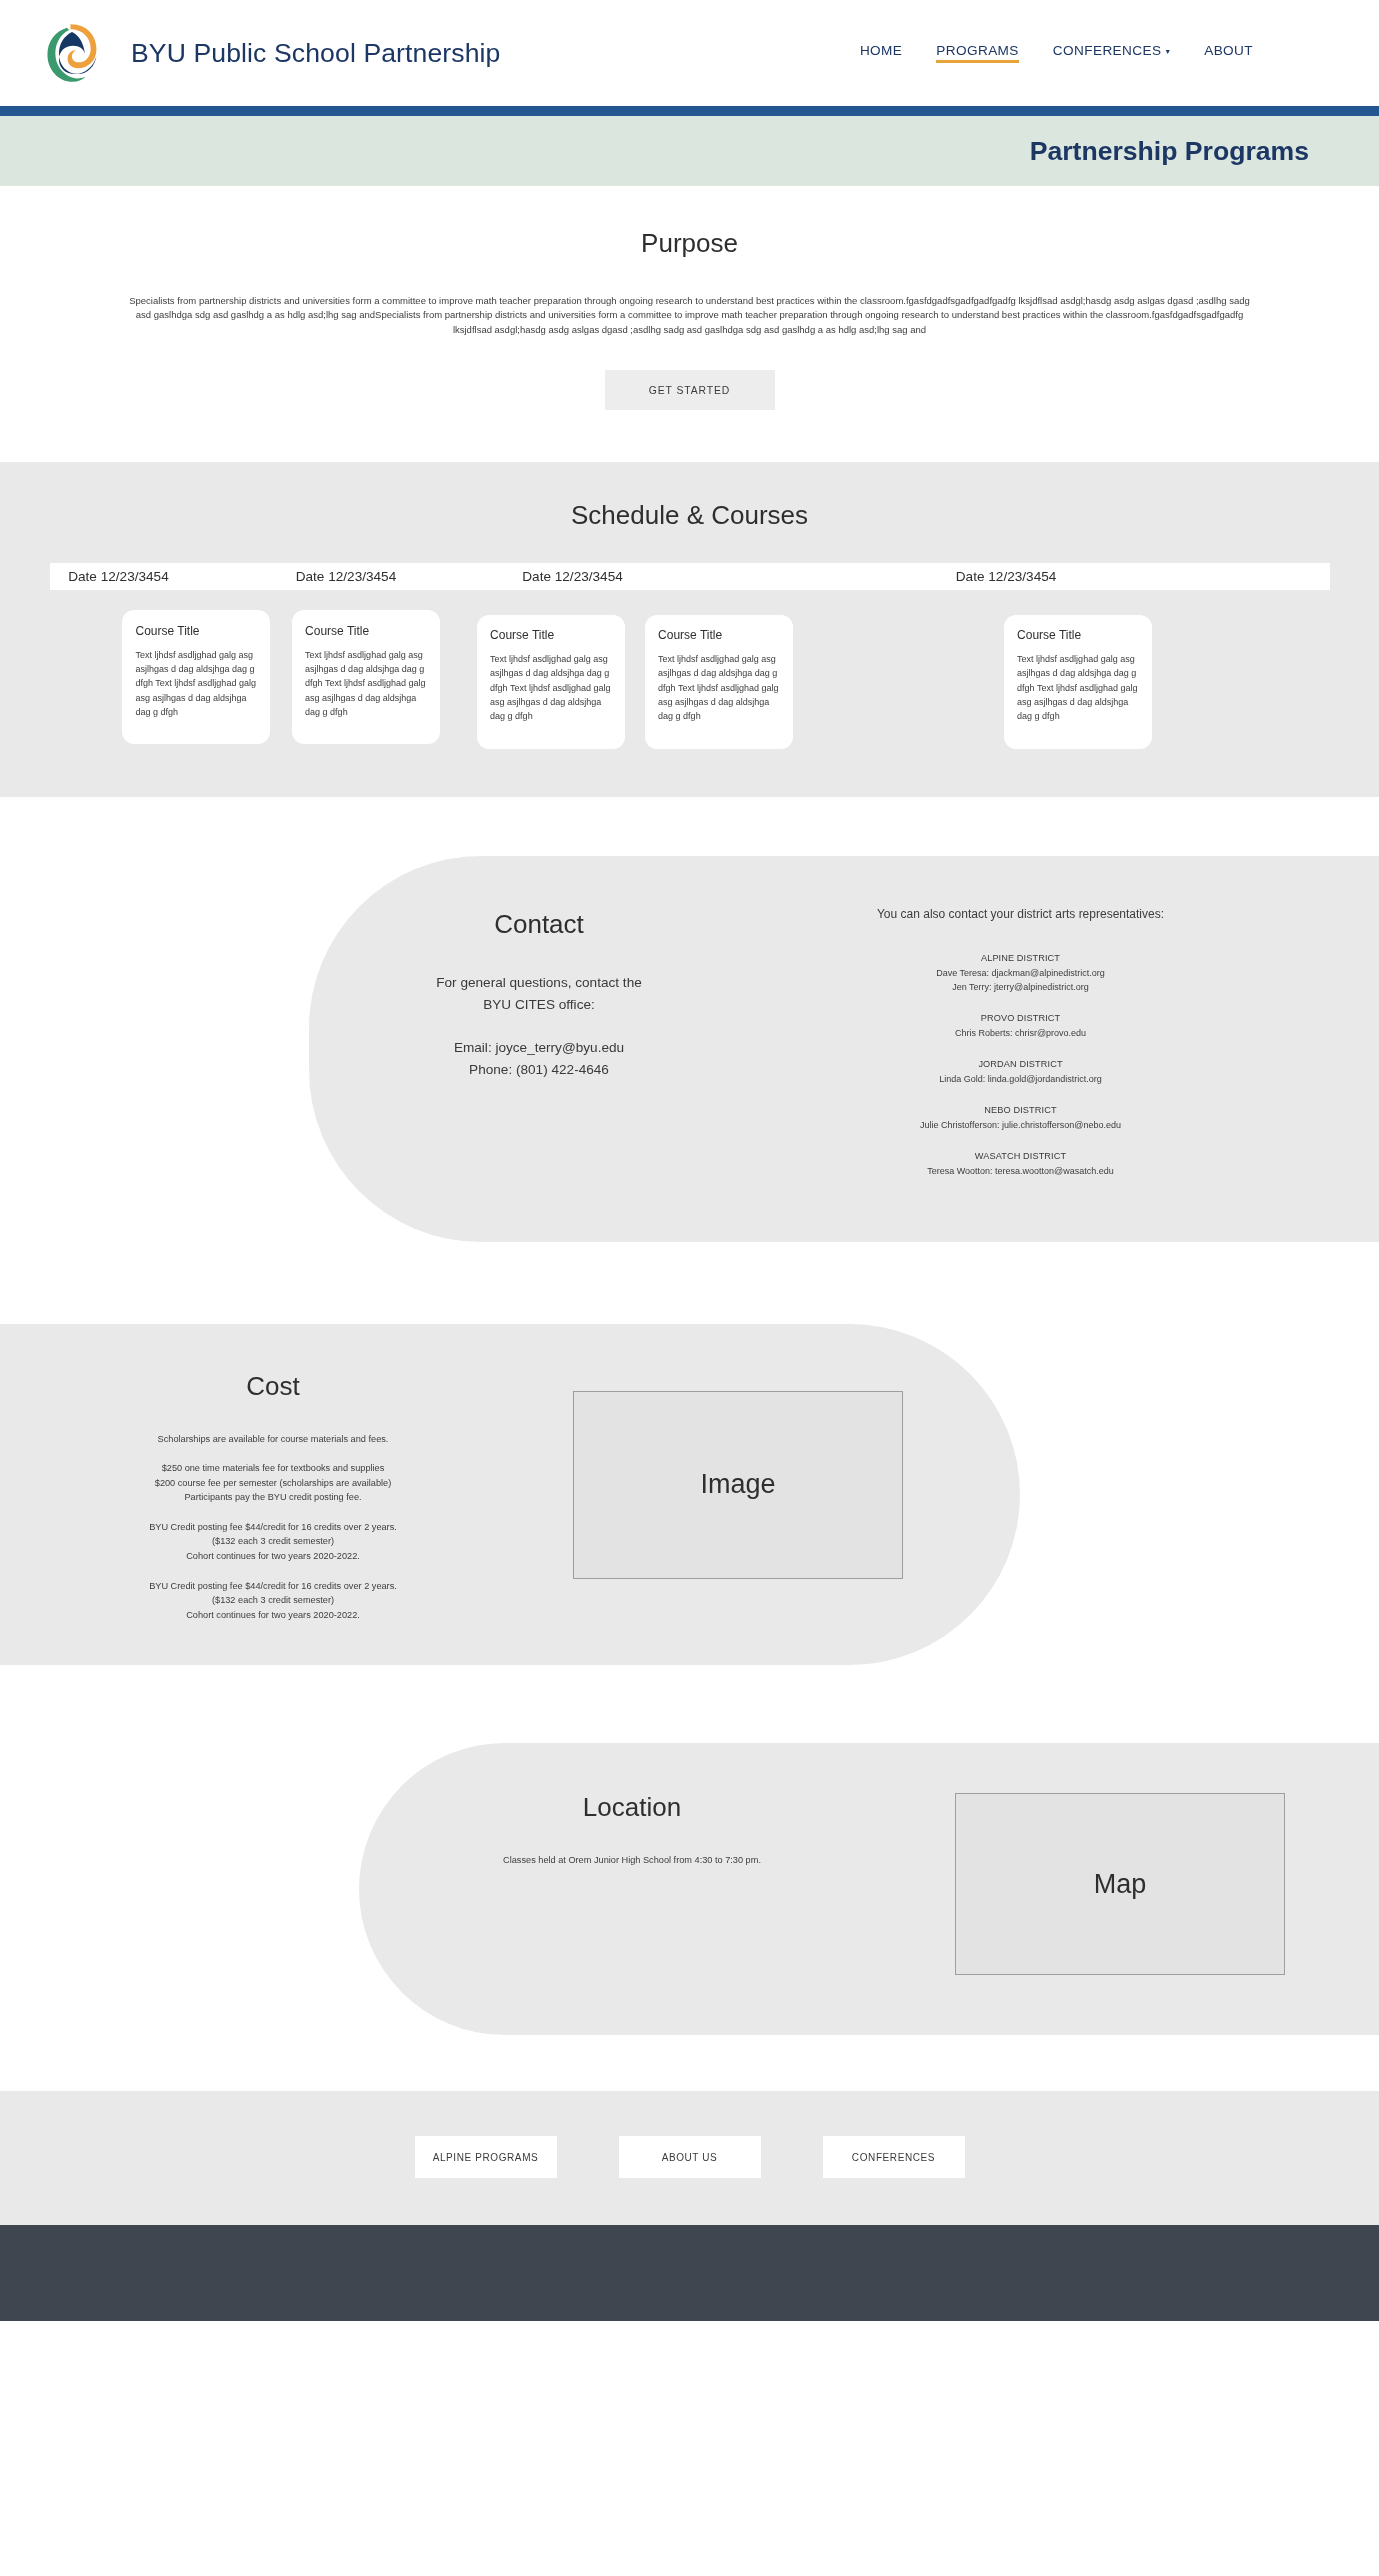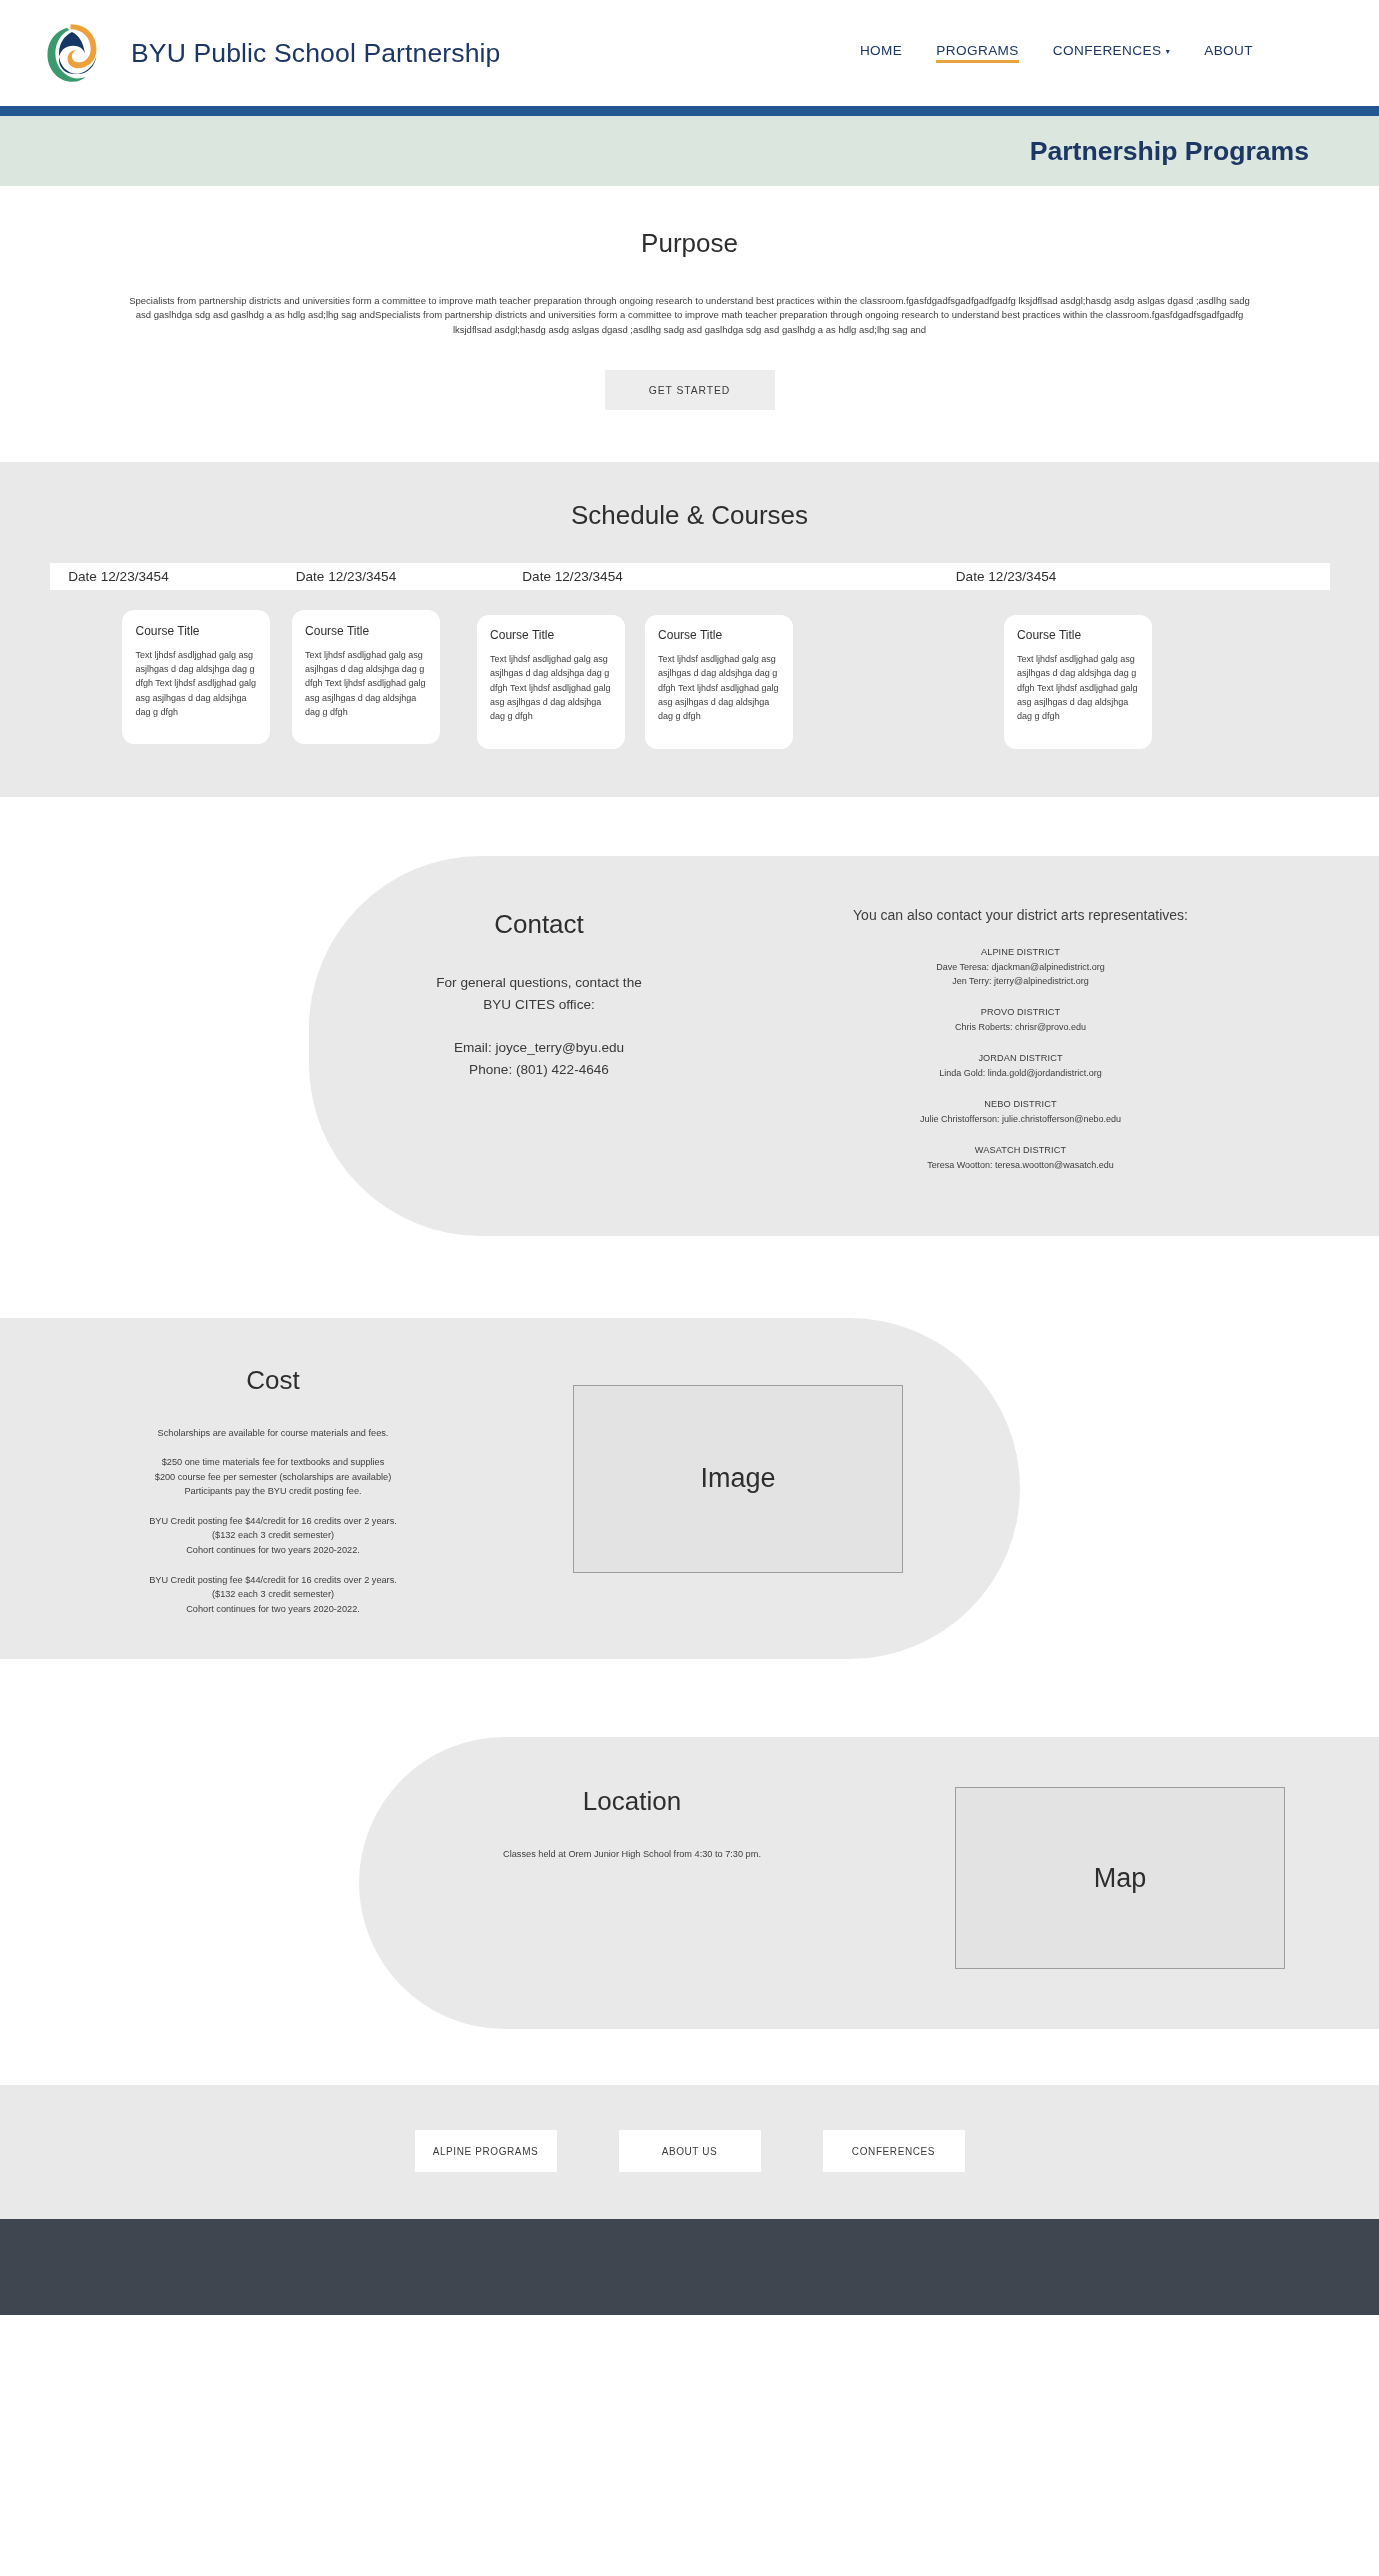--- a/index.html
+++ b/index.html
@@ -183,23 +183,23 @@
     line-height: 1.62;
     color: #3a3a3a;
   }
   .contact-line.spaced { margin-top: 21.6px; }
   .contact-right {
     width: 503px;
     text-align: center;
     padding-top: 5.7px;
   }
   .reps-intro {
-    font-size: 14px;
+    font-size: 12px;
     color: #3d3d3d;
-    margin-bottom: 24px;
+    margin-bottom: 32px;
   }
   .district-block { margin-bottom: 18px; }
   .district-name {
     font-size: 9.2px;
     color: #3a3a3a;
     letter-spacing: 0.1px;
     margin-bottom: 4.3px;
   }
   .district-contact {
     font-size: 9px;

